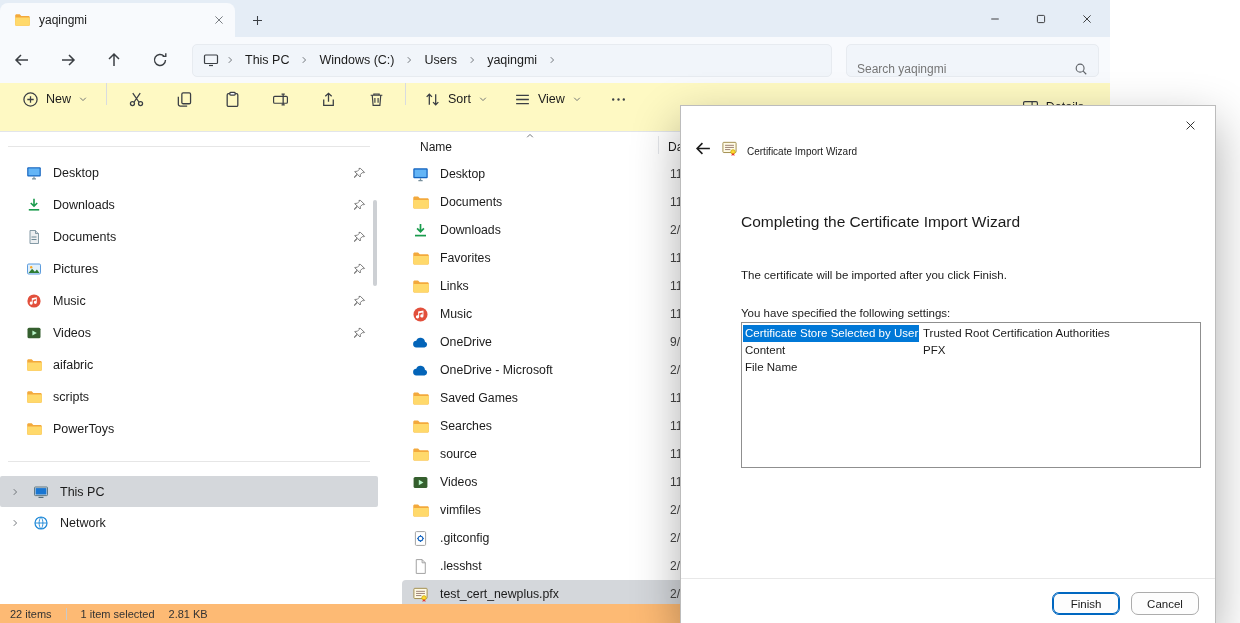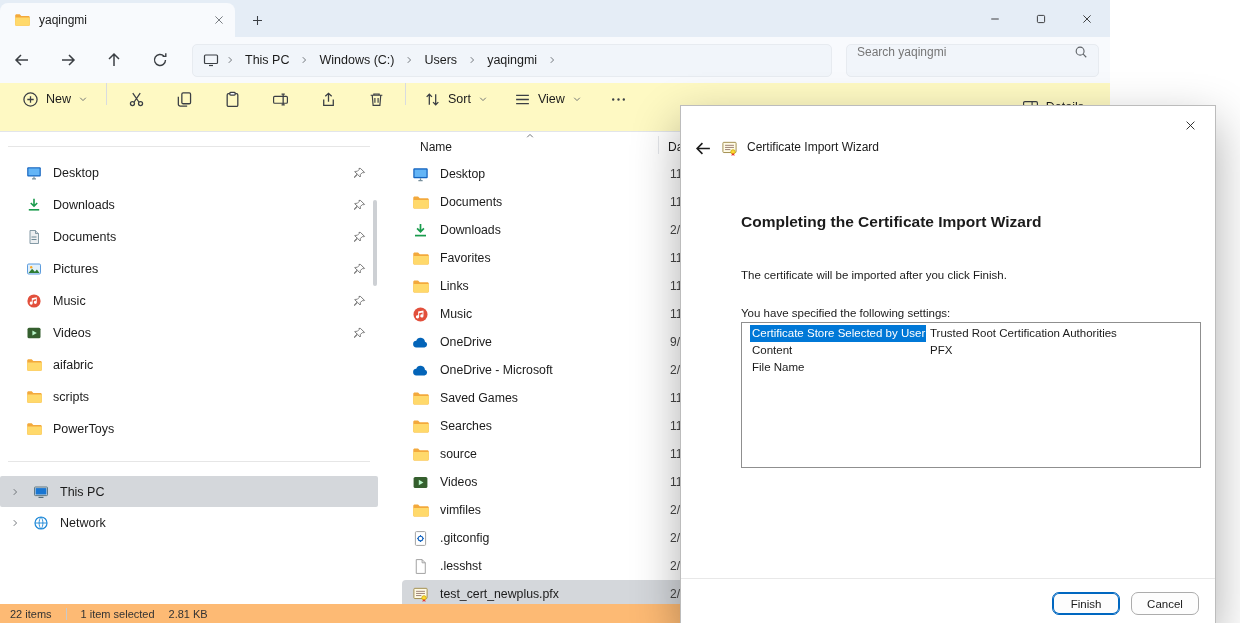--- a/index.html
+++ b/index.html
@@ -20,21 +20,21 @@
   .win-btn{width:46px;height:37px;display:flex;align-items:center;justify-content:center}
   .win-btn .icon{width:12px;height:12px;color:#1b1b1b}
   .navbar{position:absolute;left:0;top:37px;width:100%;height:46px;background:#f8fafd;display:flex;align-items:center;padding-left:6px;gap:14px}
   .nav-btn{width:32px;height:32px;border-radius:4px;display:flex;align-items:center;justify-content:center;color:#1b1b1b}
   .nav-btn.disabled{color:#b6bac0}
   .addressbar{margin-left:2px;width:640px;height:33px;background:#f1f5fa;border:1px solid #e7ebf0;border-radius:5px;display:flex;align-items:center;padding:0 10px;gap:6px;font-size:12.5px}
   .crumbs{display:flex;align-items:center;gap:6px}
   .crumb-group{display:flex;align-items:center;gap:6px}
   .crumb{padding:2px 4px;border-radius:3px;white-space:nowrap}
   .crumb-sep{width:10px;height:10px;color:#5f6368}
-  .searchbox{width:253px;height:33px;background:#f1f5fa;border:1px solid #e7ebf0;border-radius:5px;display:flex;align-items:flex-start;padding:0 10px;gap:6px}
+  .searchbox{width:253px;height:33px;background:#f1f5fa;border:1px solid #e7ebf0;border-radius:5px;display:flex;align-items:flex-end;padding:0 10px;gap:6px}
   .searchbox input{flex:1;border:none;background:transparent;outline:none;font-size:12px;color:#444;min-width:0}
   .searchbox input::placeholder{color:#767676}
   .search-ic{width:14px;height:14px;color:#5f6368}
   .toolbar{position:absolute;left:0;top:83px;width:100%;height:49px;background:#fef9c3;border-bottom:1px solid #e2e5ea;display:flex;align-items:flex-start;padding:0 14px;gap:10px}
   .tool-btn{height:32px;border-radius:4px;display:flex;align-items:center;justify-content:center;gap:7px;font-size:12.5px;color:#1b1b1b}
   .tool-btn.iconic{width:38px}
   .tool-btn.labeled{padding:0 8px}
   .tool-group{display:flex;gap:10px;align-items:center}
   .vdiv{width:1px;height:22px;background:#d8dbe0}
   .details-btn{position:absolute;right:18px;top:8px}
@@ -63,27 +63,27 @@
   .frow .icon{width:17px;height:17px}
   .fname{white-space:nowrap}
   .fdate{position:absolute;left:268px;color:#444;font-size:12px}
   .frow.selected{background:#d4d7db}
   .statusbar{position:absolute;left:0;top:604px;width:680px;height:19px;background:#fdba74;display:flex;align-items:center;gap:14px;padding-left:10px;font-size:11px;color:#333;z-index:2}
   .sdiv{width:1px;height:12px;background:#c9c9c9}
   
   .dialog{position:absolute;left:680px;top:105px;width:536px;height:520px;background:#fff;border:1px solid #bcbcbc;box-shadow:0 18px 45px rgba(0,0,0,.32);z-index:10;font-size:11.5px}
   .dlg-close{position:absolute;top:6px;right:8px;width:34px;height:26px;display:flex;align-items:center;justify-content:center}
   .dlg-close .icon{width:13px;height:13px;color:#1b1b1b}
-  .dlg-header{position:absolute;top:34px;left:14px;display:flex;align-items:flex-start;gap:9px;font-size:12px}
+  .dlg-header{position:absolute;top:34px;left:14px;display:flex;align-items:flex-end;gap:9px;font-size:10px}
   .dlg-back{width:17px;height:17px;color:#1b1b1b}
   .dlg-cert{width:17px;height:17px}
-  .dlg-title{position:absolute;top:107px;left:60px;font-size:15.5px;font-weight:700}
+  .dlg-title{position:absolute;top:107px;left:60px;font-size:15.5px;font-weight:400}
   .dlg-body1{position:absolute;top:163px;left:60px}
   .dlg-body2{position:absolute;top:201px;left:60px}
-  .settings{position:absolute;top:216px;left:60px;width:460px;height:146px;border:1px solid #8f8f8f;background:#fff;padding:2px 8px;overflow:hidden}
+  .settings{position:absolute;top:216px;left:60px;width:460px;height:146px;border:1px solid #8f8f8f;background:#fff;padding:2px 1px;overflow:hidden}
   .srow{display:flex;height:17px;line-height:17px;white-space:nowrap}
   .skey{width:176px;flex:none;padding-left:2px;overflow:hidden}
   .sval{padding-left:4px}
   .srow.highlighted .skey{background:#0078d7;color:#fff}
   .dlg-sep{position:absolute;left:0;right:0;bottom:45px;height:1px;background:#e8e8e8}
   .dlg-buttons{position:absolute;right:16px;bottom:9px;display:flex;gap:11px}
   .btn{width:68px;height:23px;display:flex;align-items:center;justify-content:center;background:#fdfdfd;border:1px solid #acacac;border-radius:7px;font-size:11.5px;color:#1b1b1b}
   .btn.primary{border-color:#0067c0;box-shadow:inset 0 0 0 1px #0067c0}
 </style>
 </head>

